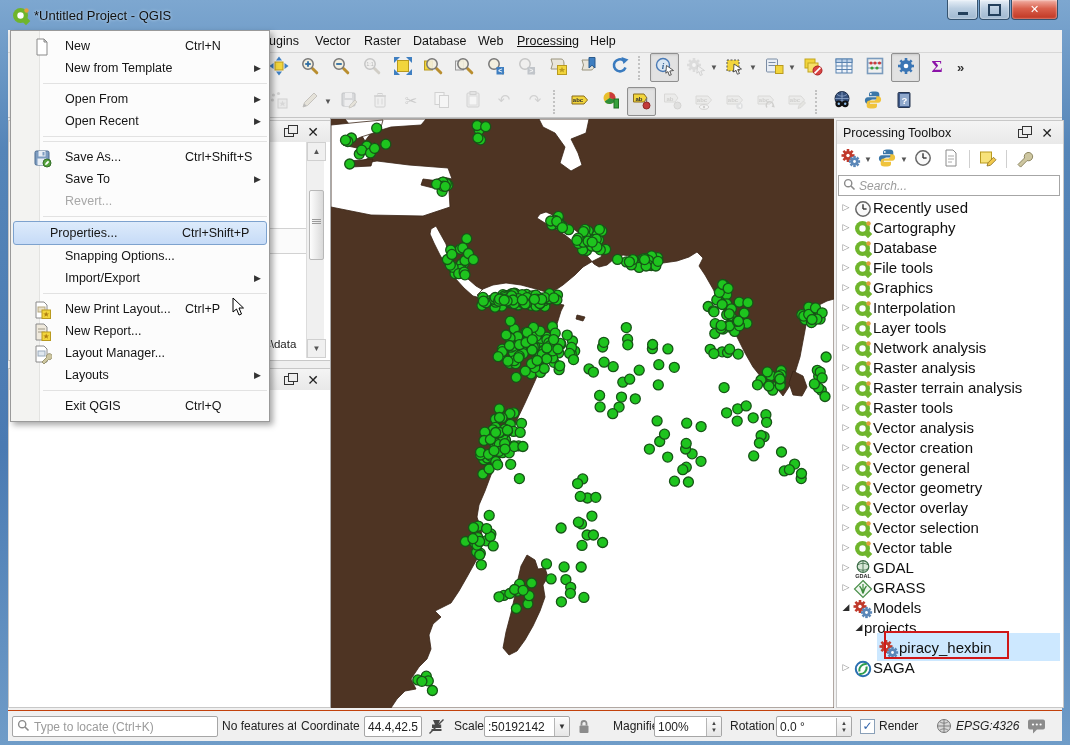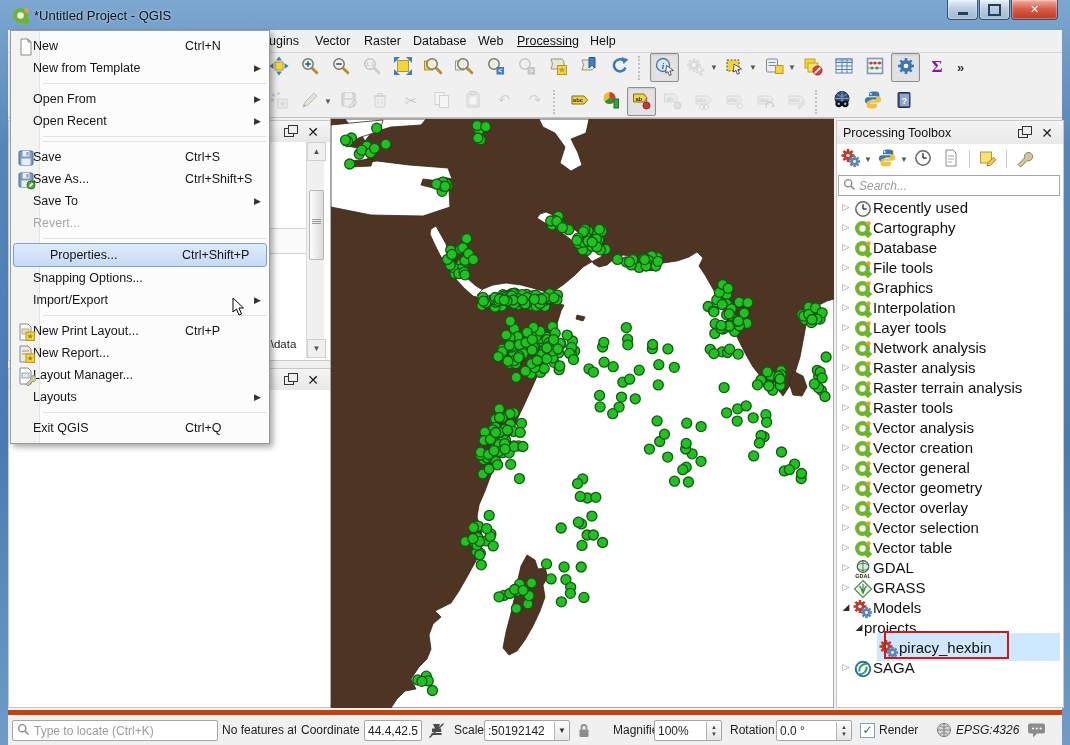--- a/index.html
+++ b/index.html
@@ -42,21 +42,21 @@
   .vscroll{position:absolute;width:17px;background:#f0f0f0;border-left:1px solid #dcdcdc;}
   .vs-arrow{position:absolute;left:0;width:17px;height:17px;display:flex;align-items:center;justify-content:center;font-size:8px;color:#555;background:#f0f0f0;border:1px solid #d0d0d0;}
   .vs-thumb{position:absolute;left:2px;width:13px;background:linear-gradient(90deg,#fdfdfd,#d9d9d9);border:1px solid #b8b8b8;border-radius:2px;}
   .vs-grip{border-top:1px solid #9a9a9a;margin:1px 2px;}
   .browser-path{position:absolute;font-size:11.5px;color:#222;}
   .browser-widget{position:absolute;background:#fbfbfb;border:1px solid #d2d2d2;border-radius:3px;}
   
   .filemenu{position:absolute;left:10px;top:30px;width:258px;background:#fcfcfc;border:1px solid #9a9a9a;
             box-shadow:3px 3px 6px rgba(0,0,0,.35);z-index:100;padding:4px 0;}
   .filemenu:before{content:"";position:absolute;left:0;top:0;bottom:0;width:28px;background:#f3f3f1;border-right:1px solid #e3e3e1;}
-  .fm-item{height:22px;display:flex;align-items:center;position:relative;padding-left:22px;padding-right:6px;}
+  .fm-item{height:22px;display:flex;align-items:center;position:relative;padding-left:38px;padding-right:6px;margin-left:16px;}
   .fm-item .fm-icon{position:absolute;left:5px;top:2px;width:19px;height:19px;}
   .fm-label{font-size:12.5px;color:#151515;white-space:nowrap;}
   .fm-item.disabled .fm-label{color:#a8a8a8;}
   .fm-spacer{flex:1;}
   .fm-shortcut{width:78px;font-size:12.5px;color:#151515;text-align:left;}
   .fm-arrow{position:absolute;right:8px;font-size:9px;color:#333;}
   .fm-sep{height:1px;background:#e2e2e2;margin:4px 2px 4px 32px;}
   .fm-item.highlight{margin:0 2px;padding-left:36px;border:1px solid #7da2ce;border-radius:3px;
        background:linear-gradient(#ddebfb,#c6dbf7);}
   
@@ -69,21 +69,21 @@
   .proc-search .ph{color:#9b9b9b;font-style:italic;font-size:12px;margin-left:3px;}
   .ptree{position:absolute;left:837px;top:197px;width:223px;height:508px;background:#fff;overflow:hidden;}
   .trow{height:20px;display:flex;align-items:center;position:relative;}
   .t-arrow{width:10px;font-size:9px;color:#8a8a8a;text-align:center;flex:none;}
   .t-arrow.exp{color:#2b2b2b;}
   .t-icon{width:17px;height:17px;margin:0 3px 0 2px;flex:none;}
   .t-label{font-size:15px;color:#101010;white-space:nowrap;}
   .t-sel{display:flex;align-items:center;flex:1;background:#cde8ff;height:28px;}
   .red-box{position:absolute;left:884px;top:631px;width:121px;height:24px;border:2px solid #d01818;z-index:50;}
   
-  .statusbar{position:absolute;left:8px;top:710px;width:1054px;height:30px;background:#f0f0f0;border-top:5px solid #c2410c;}
+  .statusbar{position:absolute;left:8px;top:710px;width:1054px;height:30px;background:#f0f0f0;border-top:1px solid #c2410c;}
   .sb{position:absolute;top:5px;height:20px;display:flex;align-items:center;font-size:12px;color:#222;}
   .sb-input{background:#fff;border:1px solid #a6a6a6;border-radius:2px;display:flex;align-items:center;}
   .sb-label{color:#222;}
   .spin-arrows{width:14px;height:18px;border-left:1px solid #b5b5b5;display:flex;flex-direction:column;align-items:center;justify-content:center;font-size:6px;color:#444;line-height:7px;background:linear-gradient(#fbfbfb,#e6e6e6);}
   .combo-arrow{width:14px;height:18px;border-left:1px solid #b5b5b5;display:flex;align-items:center;justify-content:center;font-size:8px;color:#333;background:linear-gradient(#fbfbfb,#e6e6e6);}
   .checkbox{width:13px;height:13px;background:#fff;border:1px solid #8aa0b8;display:flex;align-items:center;justify-content:center;}
   .checkmark{color:#2b5fa8;font-size:12px;font-weight:bold;line-height:10px;}
 </style>
 </head>
 <body>
@@ -1435,31 +1435,20 @@
       <span class="fm-arrow">▶</span>
     </div>
     <div class="fm-sep"></div>
     <div class="fm-sep"></div>
     <div class="fm-item">
       <span class="fm-icon"><svg width="20" height="20" viewBox="0 0 20 20" xmlns="http://www.w3.org/2000/svg">
           <rect x="3" y="3" width="14" height="14" rx="1.5" fill="#7d9cc0" stroke="#4a6a8f"></rect>
           <rect x="6.5" y="3" width="7" height="5.5" fill="#e8eef5"></rect>
           <rect x="10.5" y="4" width="2" height="3.5" fill="#7d9cc0"></rect>
           <rect x="5.5" y="10.5" width="9" height="6.5" fill="#e8eef5"></rect>
-        </svg></span>
-      <span class="fm-label">Save</span>
-      <span class="fm-spacer"></span>
-      <span class="fm-shortcut">Ctrl+S</span>
-    </div>
-    <div class="fm-item">
-      <span class="fm-icon"><svg width="20" height="20" viewBox="0 0 20 20" xmlns="http://www.w3.org/2000/svg">
-          <rect x="3" y="3" width="14" height="14" rx="1.5" fill="#7d9cc0" stroke="#4a6a8f"></rect>
-          <rect x="6.5" y="3" width="7" height="5.5" fill="#e8eef5"></rect>
-          <rect x="10.5" y="4" width="2" height="3.5" fill="#7d9cc0"></rect>
-          <rect x="5.5" y="10.5" width="9" height="6.5" fill="#e8eef5"></rect>
           <circle cx="15" cy="15" r="4" fill="#54a33c" stroke="#35702a"></circle>
           <polygon points="13,17 13.6,15 16,12.8 17.2,14 15,16.4" fill="#fff"></polygon>
         </svg></span>
       <span class="fm-label">Save As...</span>
       <span class="fm-spacer"></span>
       <span class="fm-shortcut">Ctrl+Shift+S</span>
     </div>
     <div class="fm-item">
       <span class="fm-label">Save To</span>
       <span class="fm-spacer"></span>

